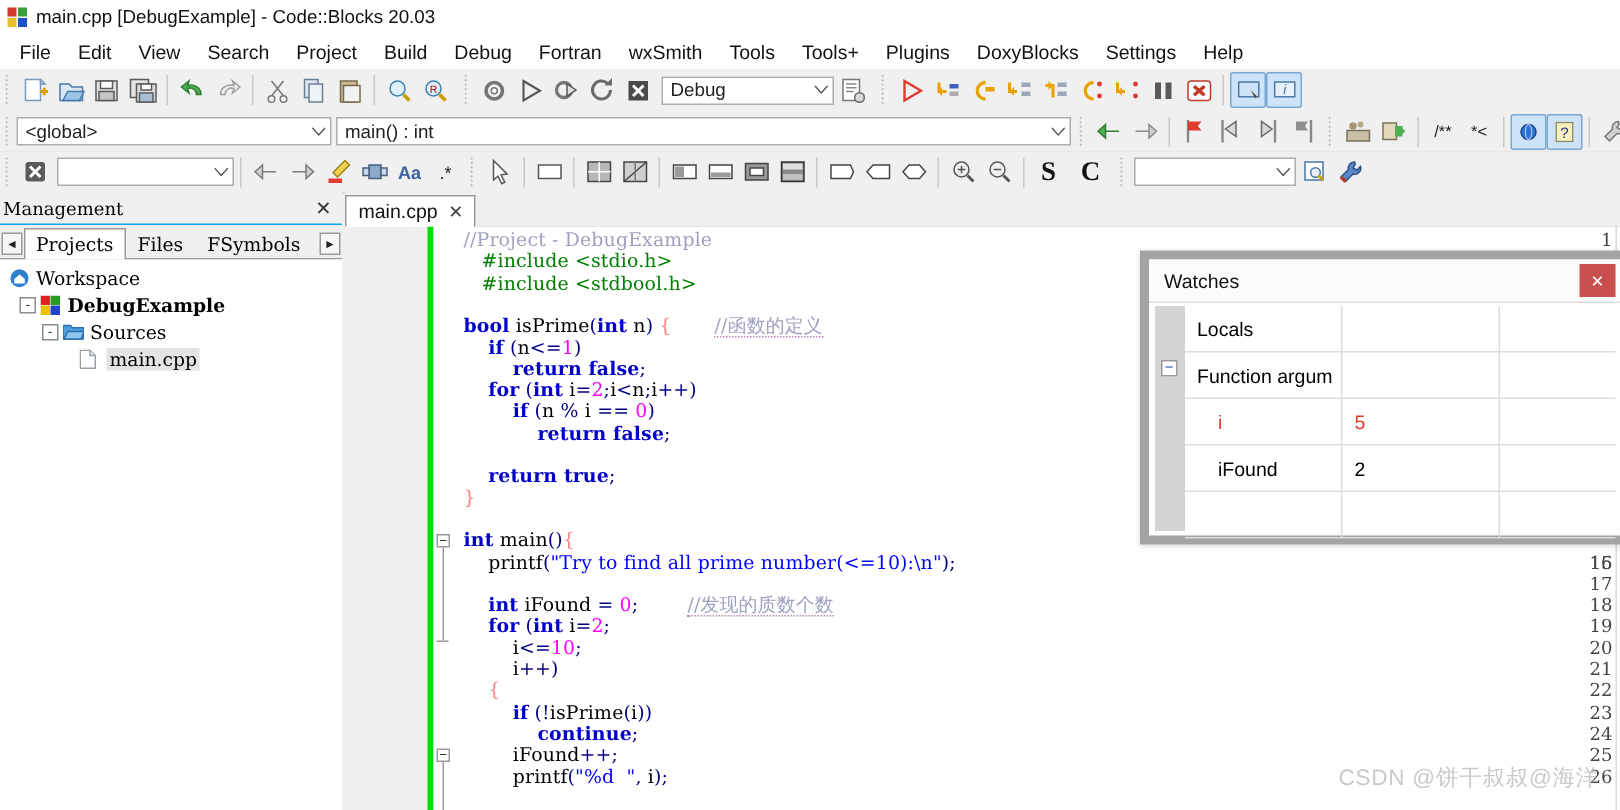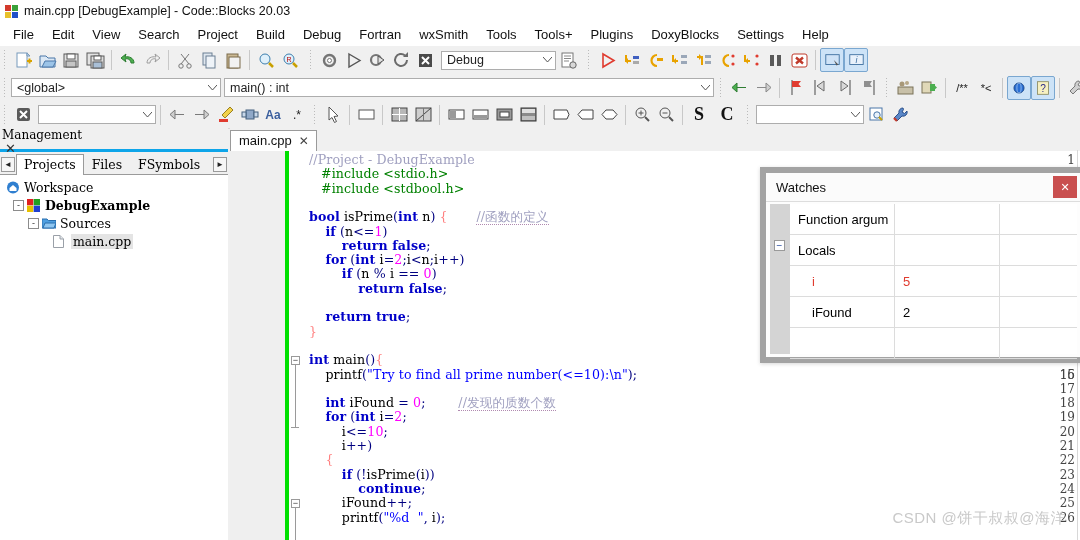--- a/index.html
+++ b/index.html
@@ -76,24 +76,23 @@
     width:12px;height:12px;flex:none;color:#555;display:flex;
     align-items:center;justify-content:center;
   }
 
   
   .mgmt{
     position:absolute;left:0;top:128px;width:228px;height:412px;
     background:#f0f0f0;
   }
   .mgmt-head{
-    height:21px;display:flex;justify-content:space-between;
+    height:21px;display:flex;align-items:center;justify-content:space-between;
     padding:0 4px 0 2px;font-family:"DejaVu Serif", serif;font-size:12px;color:#000;
-    border-bottom:3px solid #0ea5e9;
-    flex-direction:column;
+    border-bottom:1px solid #0ea5e9;
   }
   .mgmt-x{font-family:"Liberation Sans",sans-serif;font-size:13px;color:#333;
           line-height:1;padding:0 3px;}
   .tabstrip{
     height:22px;display:flex;align-items:flex-end;position:relative;
     border-bottom:1px solid #9a9a9a;background:#f0f0f0;
   }
   .arrbtn{
     width:14px;height:15px;border:1px solid #9a9a9a;background:#f6f6f6;
     display:flex;align-items:center;justify-content:center;font-size:8px;
@@ -841,27 +840,27 @@
     <div class="w-head">
       <span class="w-title">Watches</span>
       <span class="w-close">✕</span>
     </div>
     <div class="w-body">
       <div class="w-grip"></div>
       <div class="w-expander" style="top:36px">−</div>
       <div class="w-grid">
 
         <div class="w-row">
-          <div class="w-c1">Function argum</div>
+          <div class="w-c1">Locals</div>
           <div class="w-c2"></div>
           <div class="w-c3"></div>
         </div>
 
         <div class="w-row">
-          <div class="w-c1">Locals</div>
+          <div class="w-c1">Function argum</div>
           <div class="w-c2"></div>
           <div class="w-c3"></div>
         </div>
 
         <div class="w-row">
           <div class="w-c1 w-ind w-red">i</div>
           <div class="w-c2 w-red">5</div>
           <div class="w-c3"></div>
         </div>
 

